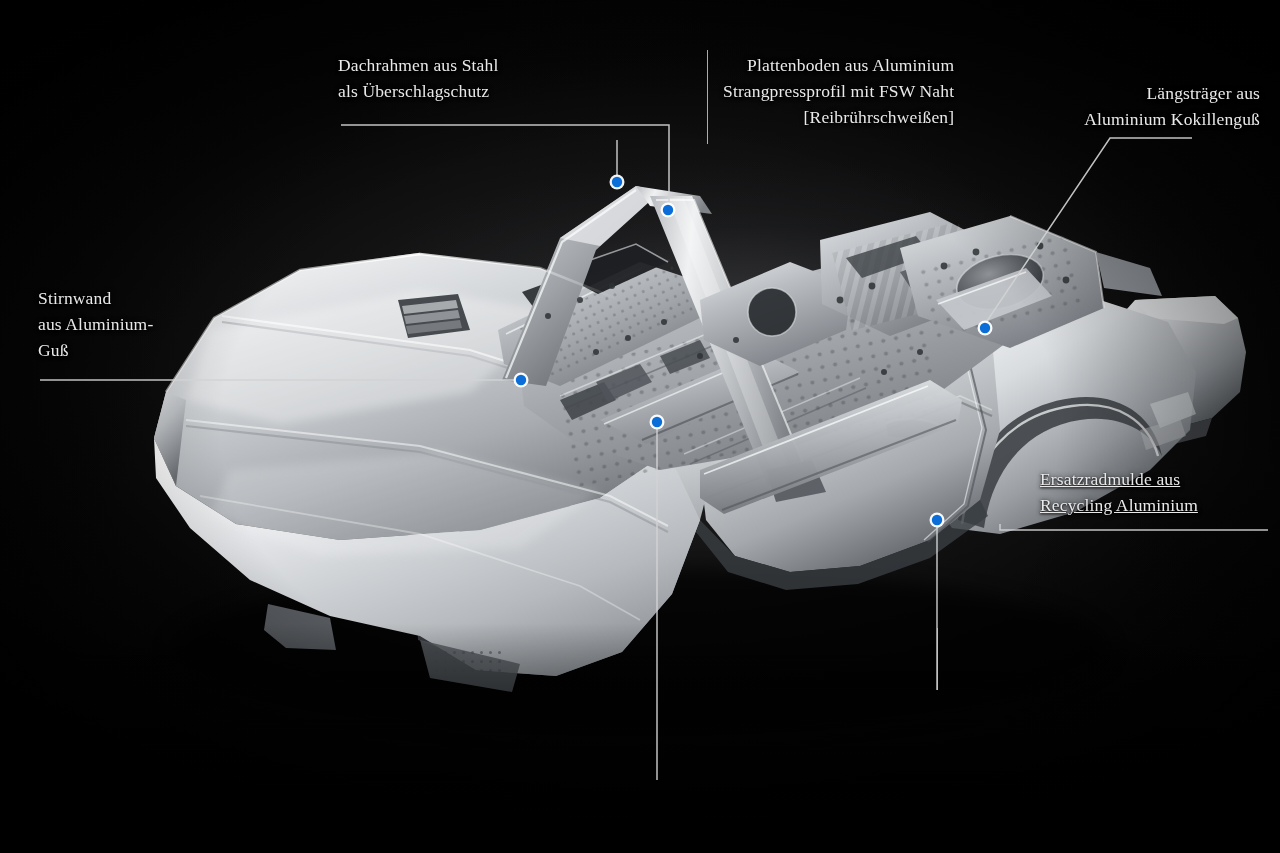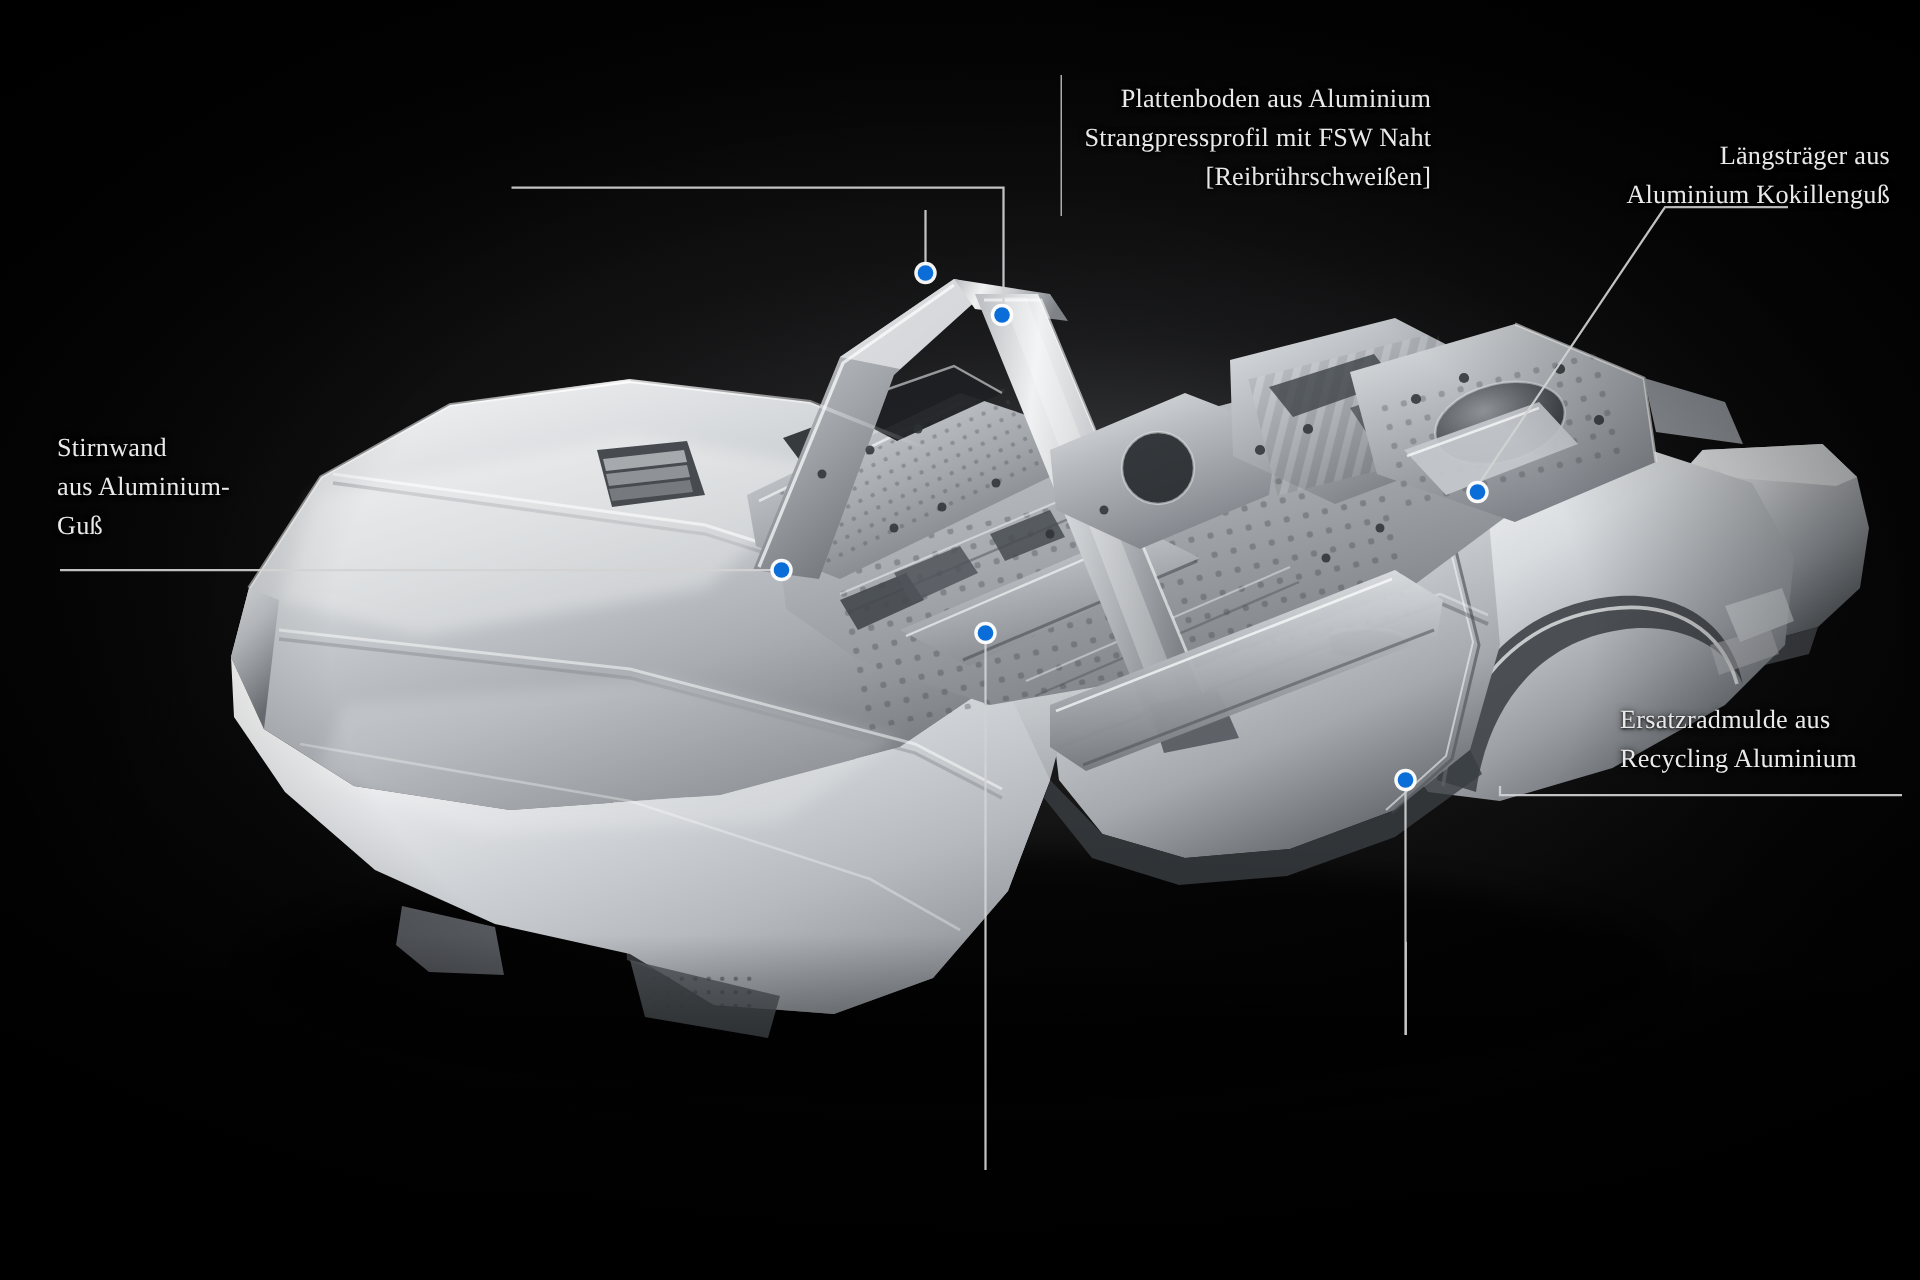--- a/index.html
+++ b/index.html
@@ -339,30 +339,32 @@
       <g>
         <circle cx="937" cy="520" r="7.5" fill="#ffffff" opacity=".95"></circle>
         <circle cx="937" cy="520" r="5.2" fill="#0b6ed8"></circle>
       </g>
     </g>
   </svg>
 
   <div class="rule-v" style="left:707px;top:50px;height:94px;"></div>
   <div class="rule-v" style="left:937px;top:628px;height:62px;"></div>
 
+  <div class="label" style="left:338px;top:52px;">Dachrahmen aus Stahl
+als Überschlagschutz</div>
 
   <div class="label" style="left:723px;top:52px;text-align:right;">Plattenboden aus Aluminium
 Strangpressprofil mit FSW Naht
 [Reibrührschweißen]</div>
 
-  <div class="label r" style="left:1000px;top:80px;width:260px;margin-top:10px;">Längsträger aus
+  <div class="label r" style="left:1000px;top:80px;width:260px;">Längsträger aus
 Aluminium Kokillenguß</div>
 
   <div class="label" style="left:38px;top:285px;">Stirnwand
 aus Aluminium-
 Guß</div>
 
-  <div class="label" style="left:1080px;top:466px;">Ersatzradmulde aus
+  <div class="label" style="left:1040px;top:466px;text-decoration:underline;">Ersatzradmulde aus
 Recycling Aluminium</div>
 
 
 
 </div>
 
 </body></html>

